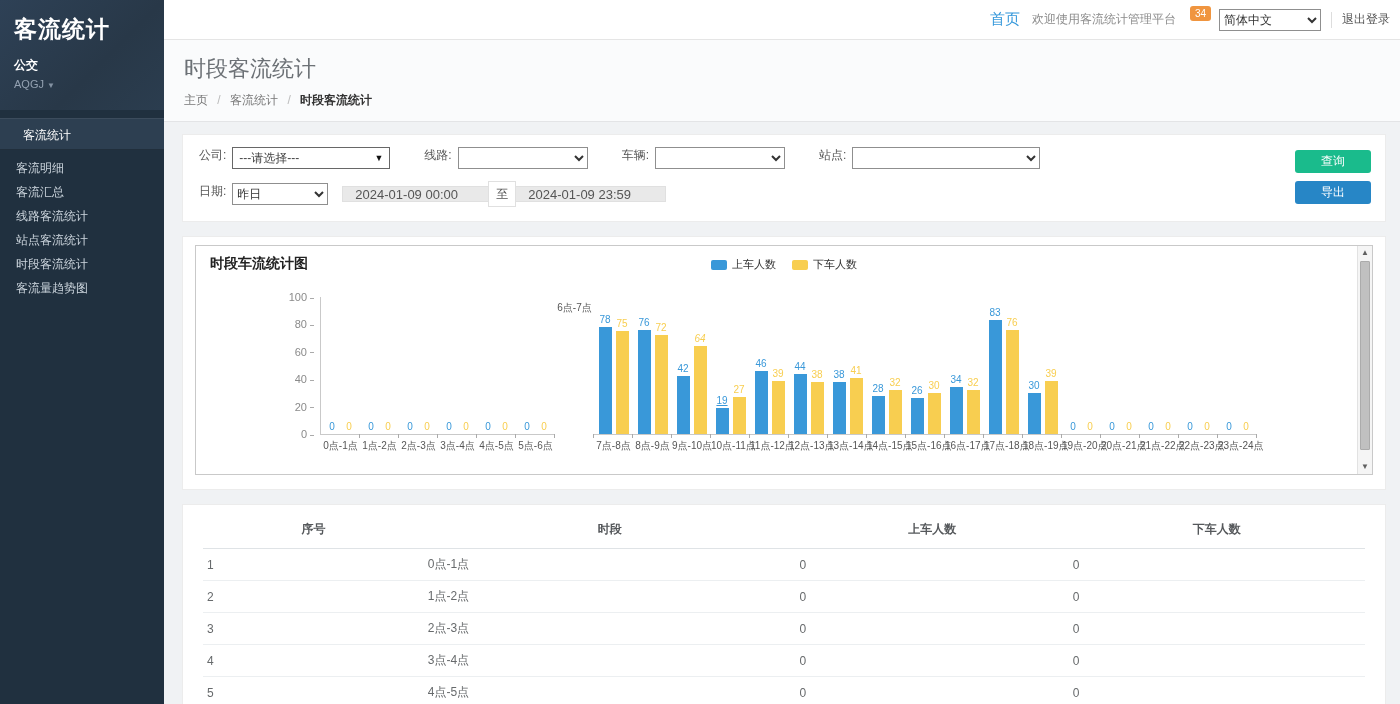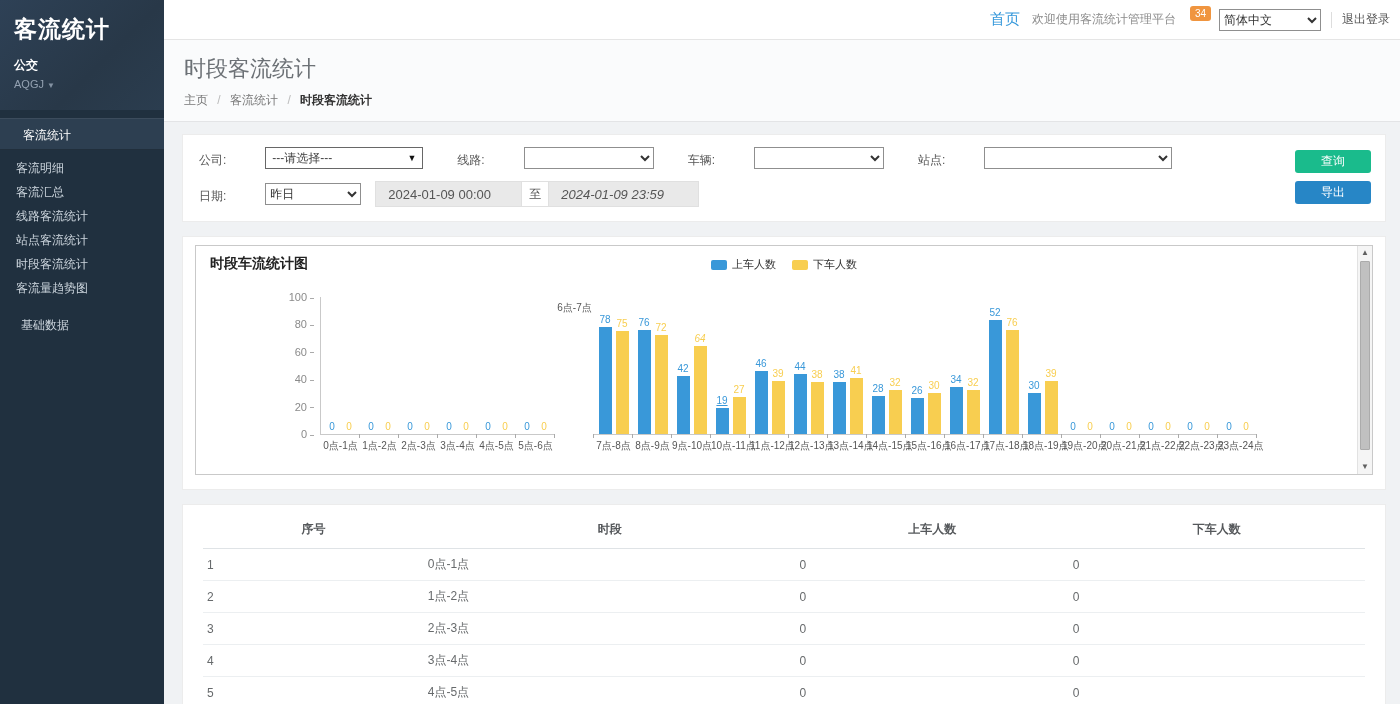--- a/index.html
+++ b/index.html
@@ -39,28 +39,28 @@
   .breadcrumb .crumb.current { color:#333; font-weight:bold; cursor:default; }
 
   .content { flex:1; padding:12px 14px 0 18px; overflow:hidden; }
   .card { background:#fff; border:1px solid #ececec; }
 
   
   .filter-card { position:relative; padding:12px 110px 14px 16px; }
   .filter-row { display:flex; align-items:center; }
   .filter-row + .filter-row { margin-top:12px; }
   .f-label { color:#555; margin-right:6px; white-space:nowrap; }
-  .f-group { display:flex; align-items:flex-end; margin-right:34px;gap:33px; }
+  .f-group { display:flex; align-items:flex-start; margin-right:34px; }
   .custom-select { width:158px; height:22px; border:1px solid #676767; background:#fff; display:flex; align-items:center; justify-content:space-between; padding:0 6px; color:#444; cursor:pointer; }
   .custom-select .tri { font-size:9px; color:#111; }
   .native-select { height:22px; border:1px solid #8f8f8f; background:#fff; font-size:12px; color:#333; font-family:"Liberation Sans","DejaVu Sans",sans-serif; }
   .sel-line { width:130px; } .sel-vehicle { width:130px; } .sel-station { width:188px; } .sel-preset { width:96px; }
-  .date-input { height:26px; background:#e9e9e9; border:1px solid #e0e0e0; color:#555; font-size:13px; padding:0 12px; display:flex; align-items:center; }
+  .date-input { height:16px; background:#e9e9e9; border:1px solid #e0e0e0; color:#555; font-size:13px; padding:0 12px; display:flex; align-items:center; }
   .date-start { width:146px; border-right:none; }
-  .date-end { width:150px; border-left:none;font-style:italic; }
+  .date-end { width:150px; border-left:none; }
   .date-sep { height:26px; width:28px; background:#fff; border:1px solid #e0e0e0; display:flex; align-items:center; justify-content:center; color:#555; font-size:12px; }
   .btn { position:absolute; right:14px; width:76px; height:23px; border:none; border-radius:3px; color:#fff; font-size:12px; cursor:pointer; font-family:"Liberation Sans","DejaVu Sans",sans-serif; }
   .btn-query { top:15px; background:#1abb8c; }
   .btn-export { top:46px; background:#2786c6; }
 
   
   .chart-card { margin-top:14px; padding:8px 12px 14px 12px; }
   .chart-box { position:relative; border:1px solid #c9c9c9; height:230px; background:#fff; overflow:hidden; }
   .chart-title { position:absolute; top:9px; left:14px; font-size:14px; font-weight:bold; color:#222; }
   .legend { position:absolute; top:11px; left:50%; transform:translateX(-50%); display:flex; align-items:center; gap:16px; }
@@ -108,21 +108,20 @@
     <div class="menu">
       <div class="menu-section-active">客流统计</div>
       <div class="submenu" id="submenu">
           <div class="submenu-item">客流明细</div>
           <div class="submenu-item">客流汇总</div>
           <div class="submenu-item">线路客流统计</div>
           <div class="submenu-item">站点客流统计</div>
           <div class="submenu-item">时段客流统计</div>
           <div class="submenu-item">客流量趋势图</div>
         </div>
-      <div class="menu-section">基础数据</div>
     </div>
   </div>
 
   <div class="main">
 
     <div class="topbar">
       <span class="home-link">首页</span>
       <span class="welcome">欢迎使用客流统计管理平台</span>
       <span class="badge">34</span>
       <select class="lang-select">
@@ -436,21 +435,21 @@
                     <span class="bar-label" style="bottom: 45.84px; color: rgb(248, 206, 80);">32</span>
                   </div>
                 </div>
                 <span class="tick"></span>
                 <div class="xlabel">16点-17点</div>
               </div>
               <div class="group">
                 <div class="bars">
                   <div class="barwrap">
                     <div class="bar" style="height: 113.71px; background: rgb(57, 152, 217);"></div>
-                    <span class="bar-label" style="bottom: 115.71px; color: rgb(57, 152, 217);">52</span>
+                    <span class="bar-label" style="bottom: 115.71px; color: rgb(57, 152, 217);">83</span>
                   </div>
                   <div class="barwrap">
                     <div class="bar" style="height: 104.12px; background: rgb(248, 206, 80);"></div>
                     <span class="bar-label" style="bottom: 106.12px; color: rgb(248, 206, 80);">76</span>
                   </div>
                 </div>
                 <span class="tick"></span>
                 <div class="xlabel">17点-18点</div>
               </div>
               <div class="group">

